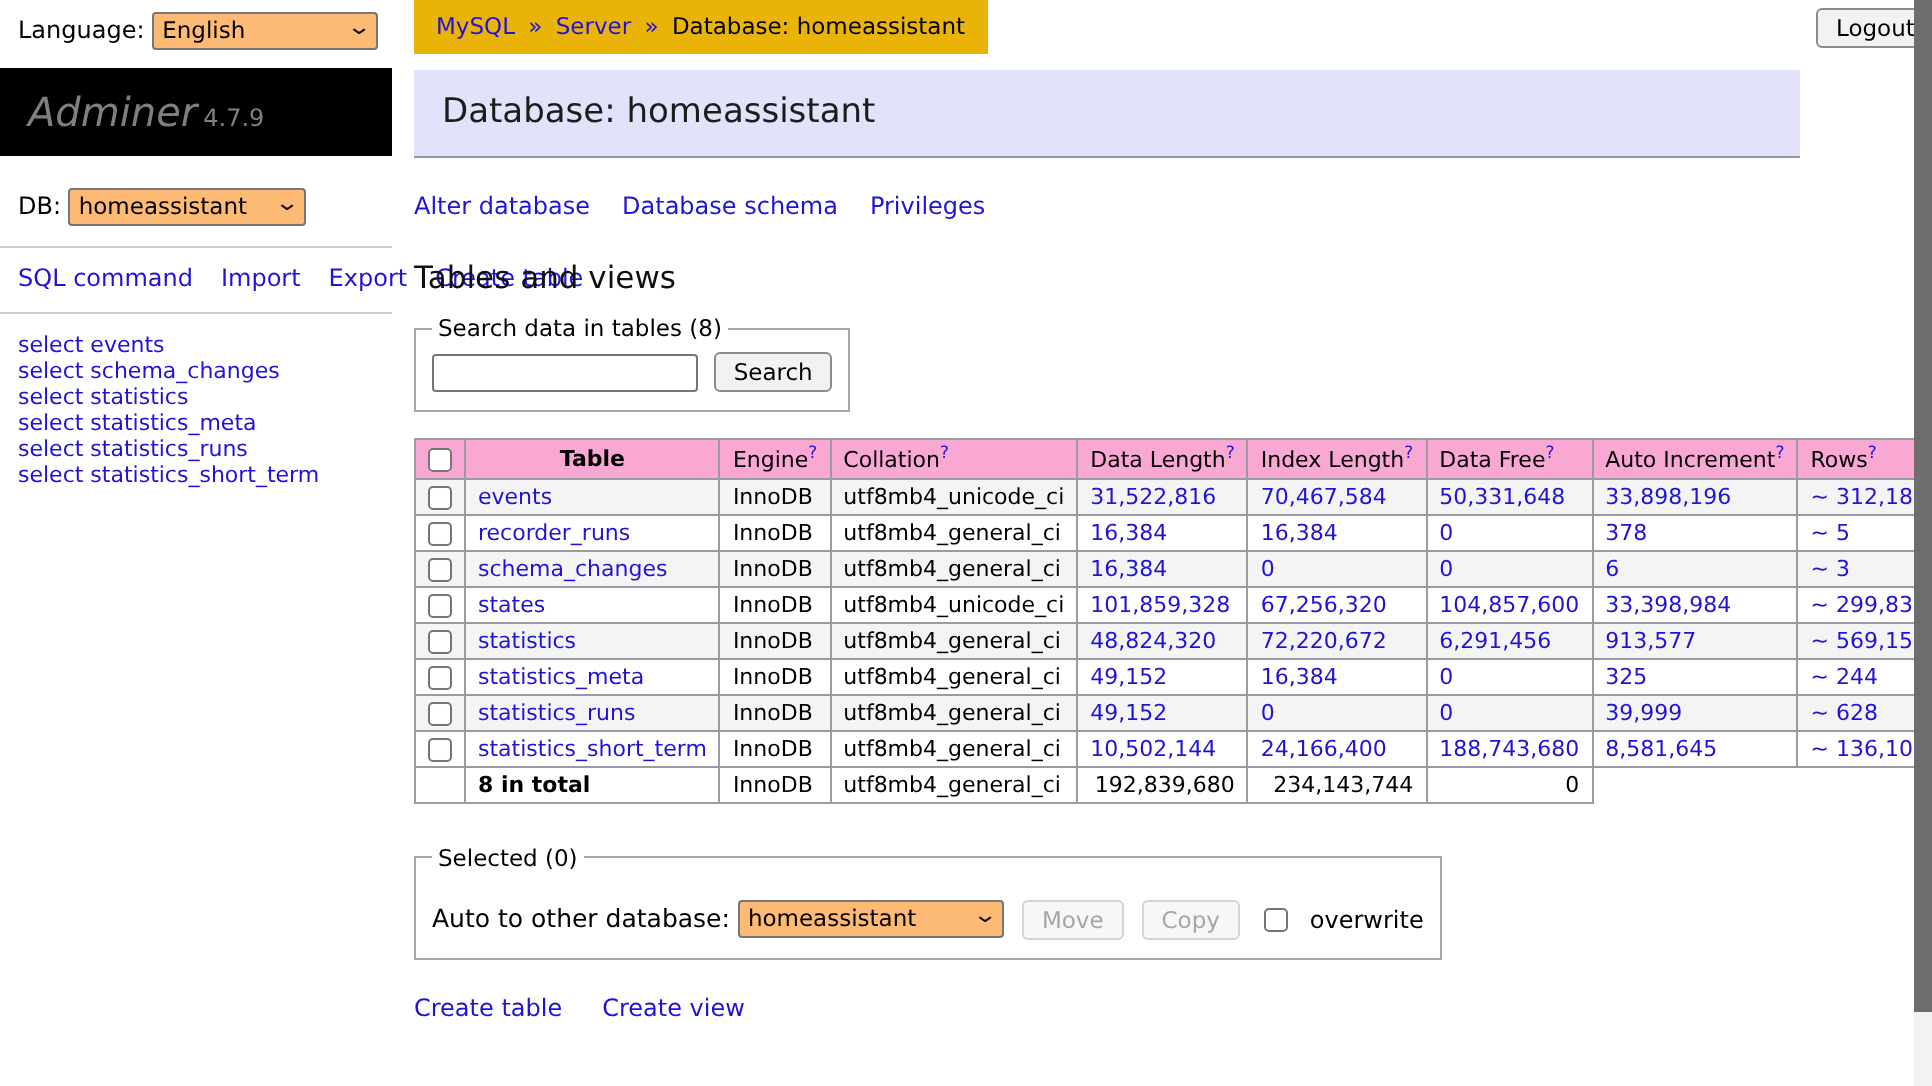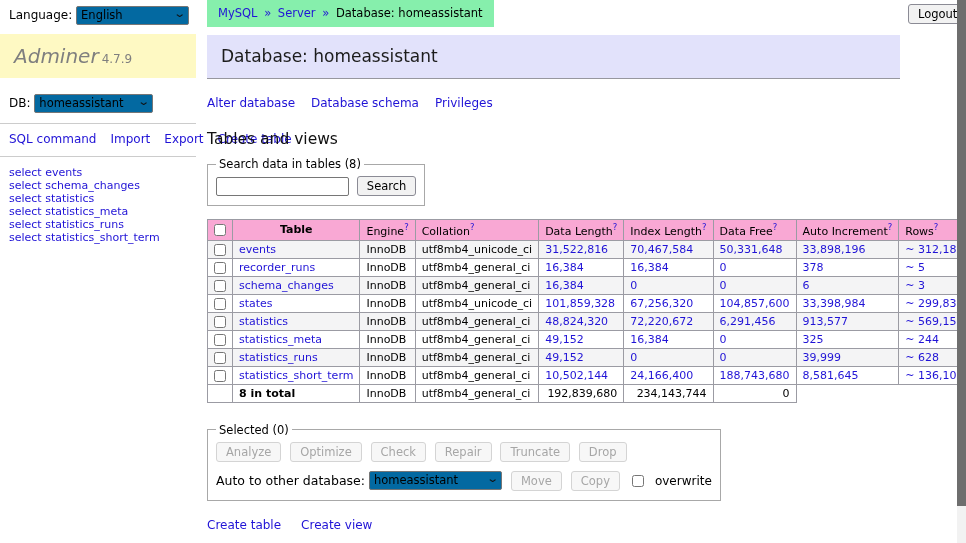--- a/index.html
+++ b/index.html
@@ -7,57 +7,57 @@
   body {
     font-family: "DejaVu Sans", "Liberation Sans", sans-serif;
     font-size: 12px; color:#000; background:#fff; position:relative;
   }
   a { color:#2013d6; text-decoration:none; cursor:pointer; }
 
   
   .sidebar { position:absolute; left:0; top:0; width:196px; height:543px; background:#fff; }
   .lang-row { padding:6px 0 0 9px; white-space:nowrap; }
   .lang-row label { font-size:12px; }
-  .brand-band { margin-top:9px; background:#fef9c3; padding:10px 0 10px 14px; }
+  .brand-band { margin-top:9px; background:#000000; padding:10px 0 10px 14px; }
   .brand { font-style:italic; font-size:20px; color:#7f7f7f; }
   .brand-ver { font-size:12px; color:#7f7f7f; margin-left:3px; }
   .db-row { padding:16px 0 10px 9px; white-space:nowrap; }
   .sidebar hr { border:none; border-top:1px solid #ccc; }
   .side-actions { padding:8px 14px 9px 9px; line-height:15px; font-size:12px; }
   .side-actions a { margin-right:14px; white-space:nowrap; }
   .side-list { padding:9px 0 0 9px; }
   .side-list a { display:block; font-size:11px; line-height:13px; white-space:nowrap; }
 
   
   .selwrap { position:relative; display:inline-block; vertical-align:middle; }
   .selwrap select {
     -webkit-appearance:none; appearance:none;
     font-family:inherit; font-size:11.5px;
-    border:1px solid #767676; border-radius:2px; background:#0369a1;
+    border:1px solid #767676; border-radius:2px; background:#fdba74;
     padding:1px 18px 2px 4px; height:19px;
   }
   .selwrap::after {
     content:"⌄"; position:absolute; right:5px; top:1px;
     font-size:11px; color:#111; pointer-events:none; transform:scaleX(1.4);
   }
   .sel-lang select { width:113px; }
   .sel-db select { width:119px; }
   .sel-move select { width:133px; }
 
   
   .btn {
     font-family:inherit; font-size:11.5px; color:#000;
     background:#f2f2f2; border:1px solid #8b8b95; border-radius:3px;
     padding:2px 9px; cursor:pointer;
   }
   .btn[disabled] { color:#a6a6a6; border-color:#d4d4d4; background:#f7f7f7; cursor:default; }
 
   
   .main { position:absolute; left:207px; top:0; width:700px; }
-  .breadcrumb { display:inline-block; background:#86efac; padding:6px 11px 7px; font-size:11.5px; white-space:nowrap; }
+  .breadcrumb { display:inline-block; background:#eab308; padding:6px 11px 7px; font-size:11.5px; white-space:nowrap; }
   .breadcrumb .sep { color:#2013d6; margin:0 3px; }
   .breadcrumb .current { color:#000; }
   .logout-wrap { position:absolute; left:701px; top:4px; }
   .title-bar {
     margin-top:8px; width:693px; background:#e2e2fb; border-bottom:1px solid #97979f;
     padding:11px 14px 12px; font-size:17px; font-weight:400; color:#1c1c1c;
   }
   .links-row { margin-top:17px; font-size:12px; }
   .links-row a { margin-right:16px; }
   .section-h { margin-top:20px; font-size:15.5px; font-weight:400; color:#111; }
@@ -299,28 +299,20 @@
         <td class="sum">234,143,744</td>
         <td class="sum">0</td>
       </tr>
     </tfoot>
   </table>
 
   
 
   <fieldset class="selected-fs">
     <legend>Selected (0)</legend>
-    <div class="btnrow">
-      <button class="btn" disabled="">Analyze</button>
-      <button class="btn" disabled="">Optimize</button>
-      <button class="btn" disabled="">Check</button>
-      <button class="btn" disabled="">Repair</button>
-      <button class="btn" disabled="">Truncate</button>
-      <button class="btn" disabled="">Drop</button>
-    </div>
     <div class="moverow">
       <span>Auto to other database:</span>
       <span class="selwrap sel-move">
         <select>
           <option>homeassistant</option>
         </select>
       </span>
       <button class="btn" disabled="">Move</button>
       <button class="btn" disabled="">Copy</button>
       <input type="checkbox" style="">

